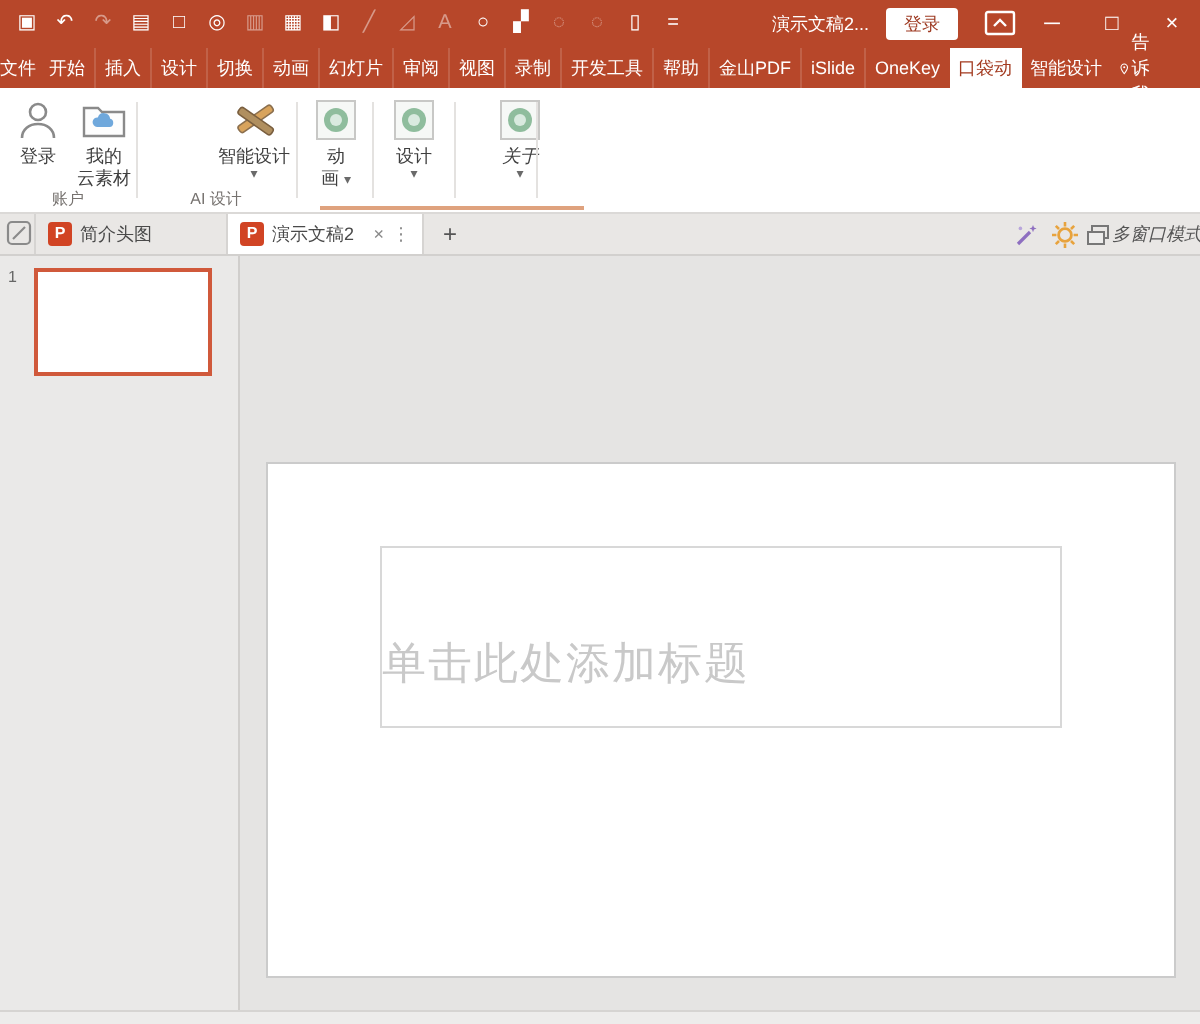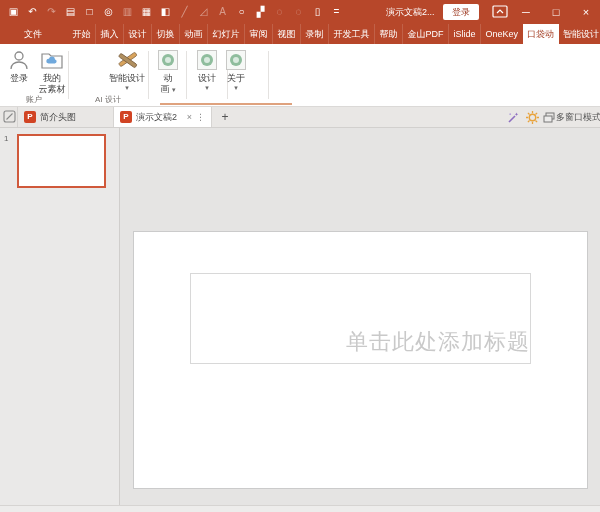--- a/index.html
+++ b/index.html
@@ -18,21 +18,21 @@
   .login-btn { position:absolute; left:443px; top:4px; width:36px; height:16px; background:#fff; color:#9E3A22;
     font-size:9px; line-height:16px; text-align:center; border-radius:2px; }
   .ribbon-opts { position:absolute; left:492px; top:5px; width:16px; height:14px; }
   .win-btn { position:absolute; top:0; width:20px; height:24px; color:#fff; font-size:11px; line-height:24px; text-align:center; }
   .win-min { left:516px; } .win-max { left:546px; } .win-close { left:576px; }
   
   .tabrow { position:absolute; left:0; top:24px; width:600px; height:20px; background:#B7472A;
     display:flex; align-items:stretch; }
   .rtab { padding:0 4.5px; font-size:9px; line-height:20px; color:#fff; white-space:nowrap;
     border-right:1px solid rgba(255,255,255,.14); }
-  .rtab.first { padding:0 24px; border-right:none; margin-right:2px; }
+  .rtab.first { padding:0 0; border-right:none; margin-right:2px; }
   .rtab.sel { background:#ffffff; color:#A33B20; border-right:none; }
   .rtab.nosep { border-right:none; }
   .tellme { display:flex; align-items:center; gap:2px; padding:0 4px; color:#fff; font-size:9px; border-right:none; }
   .share { margin-left:auto; display:flex; align-items:center; gap:3px; padding:0 8px; color:#fff; font-size:9px; }
   
   .ribbon { position:absolute; left:0; top:44px; width:600px; height:63px; background:#fff; border-bottom:1px solid #DBD9D7; }
   .rbtn { position:absolute; top:3px; text-align:center; font-size:9px; color:#3f3f3f; }
   .rbtn .ric { height:26px; display:flex; align-items:center; justify-content:center; }
   .rbtn .lab { line-height:11px; }
   .caret { font-size:7px; color:#6a6a6a; line-height:8px; }
@@ -48,30 +48,30 @@
   .dtab1 { left:17px; width:97px; border-left:1px solid #D6D4D2; border-right:1px solid #D6D4D2; }
   .dtab2 { left:114px; width:98px; background:#fff; border-right:1px solid #D6D4D2; }
   .ppticon { width:12px; height:12px; background:#D14424; border-radius:2px; color:#fff; font-size:8px; font-weight:bold;
     text-align:center; line-height:12px; flex:0 0 auto; }
   .dclose { margin-left:auto; color:#8a8a8a; font-size:9px; }
   .dmore { color:#8a8a8a; font-size:9px; }
   .dplus { position:absolute; left:217px; top:0; width:16px; height:20px; text-align:center; line-height:20px; color:#555; font-size:12px; }
   .dses { position:absolute; left:3px; top:3px; }
   .dright-ic { position:absolute; top:4px; }
   .mw-label { position:absolute; left:556px; top:0; width:44px; height:20px; line-height:20px; font-size:9px; color:#555;
-    white-space:nowrap; overflow:hidden; }
+    white-space:nowrap; overflow:hidden;font-style:italic; }
   
   .main { position:absolute; left:0; top:128px; width:600px; height:384px; background:#E5E4E3; }
   .panel { position:absolute; left:0; top:0; width:120px; height:377px; background:#EAE9E8; border-right:1px solid #D0CECC; }
   .slide-num { position:absolute; left:4px; top:6px; font-size:8px; color:#666; }
   .thumb { position:absolute; left:17px; top:6px; width:89px; height:54px; background:#fff; border:2px solid #D0593B; }
   .slide { position:absolute; left:133px; top:103px; width:455px; height:258px; background:#fff; border:1px solid #CBCBCB; }
   .ph { position:absolute; left:56px; width:341px; border:1px solid #D8D8D8; text-align:center; }
-  .ph-title { top:41px; height:91px; display:flex; align-items:flex-end; justify-content:flex-end;
-    font-size:22px; color:#C9C9C9; letter-spacing:1px; padding-bottom:6px; }
+  .ph-title { top:41px; height:91px; display:flex; align-items:flex-end; justify-content:flex-start;
+    font-size:22px; color:#C9C9C9; letter-spacing:1px; padding-bottom:16px; }
   .ph-sub { top:131px; height:67px; border-top:2px solid #C9C9C9; font-size:9px; color:#BFBFBF; padding-top:7px; }
   .bottom-strip { position:absolute; left:0; top:505px; width:600px; height:7px; background:#EDECEB; border-top:1px solid #D6D4D2; }
   svg { display:block; }
 </style>
 </head>
 <body>
 
 <div id="app">
 
   <div class="titlebar">
@@ -197,21 +197,21 @@
           <span class="gicon">
             <i></i>
           </span>
         </div>
       <div class="lab">设计</div>
       <div class="caret">▾</div>
     </div>
 
     <div class="rsep" style="left:227px;"></div>
 
-    <div class="rbtn" style="left:220px;width:32px;">
+    <div class="rbtn" style="left:244px;width:32px;font-style:italic;">
       <div class="ric">
           <span class="gicon">
             <i></i>
           </span>
         </div>
       <div class="lab">关于</div>
       <div class="caret">▾</div>
     </div>
 
     <div class="rsep" style="left:268px;"></div>

